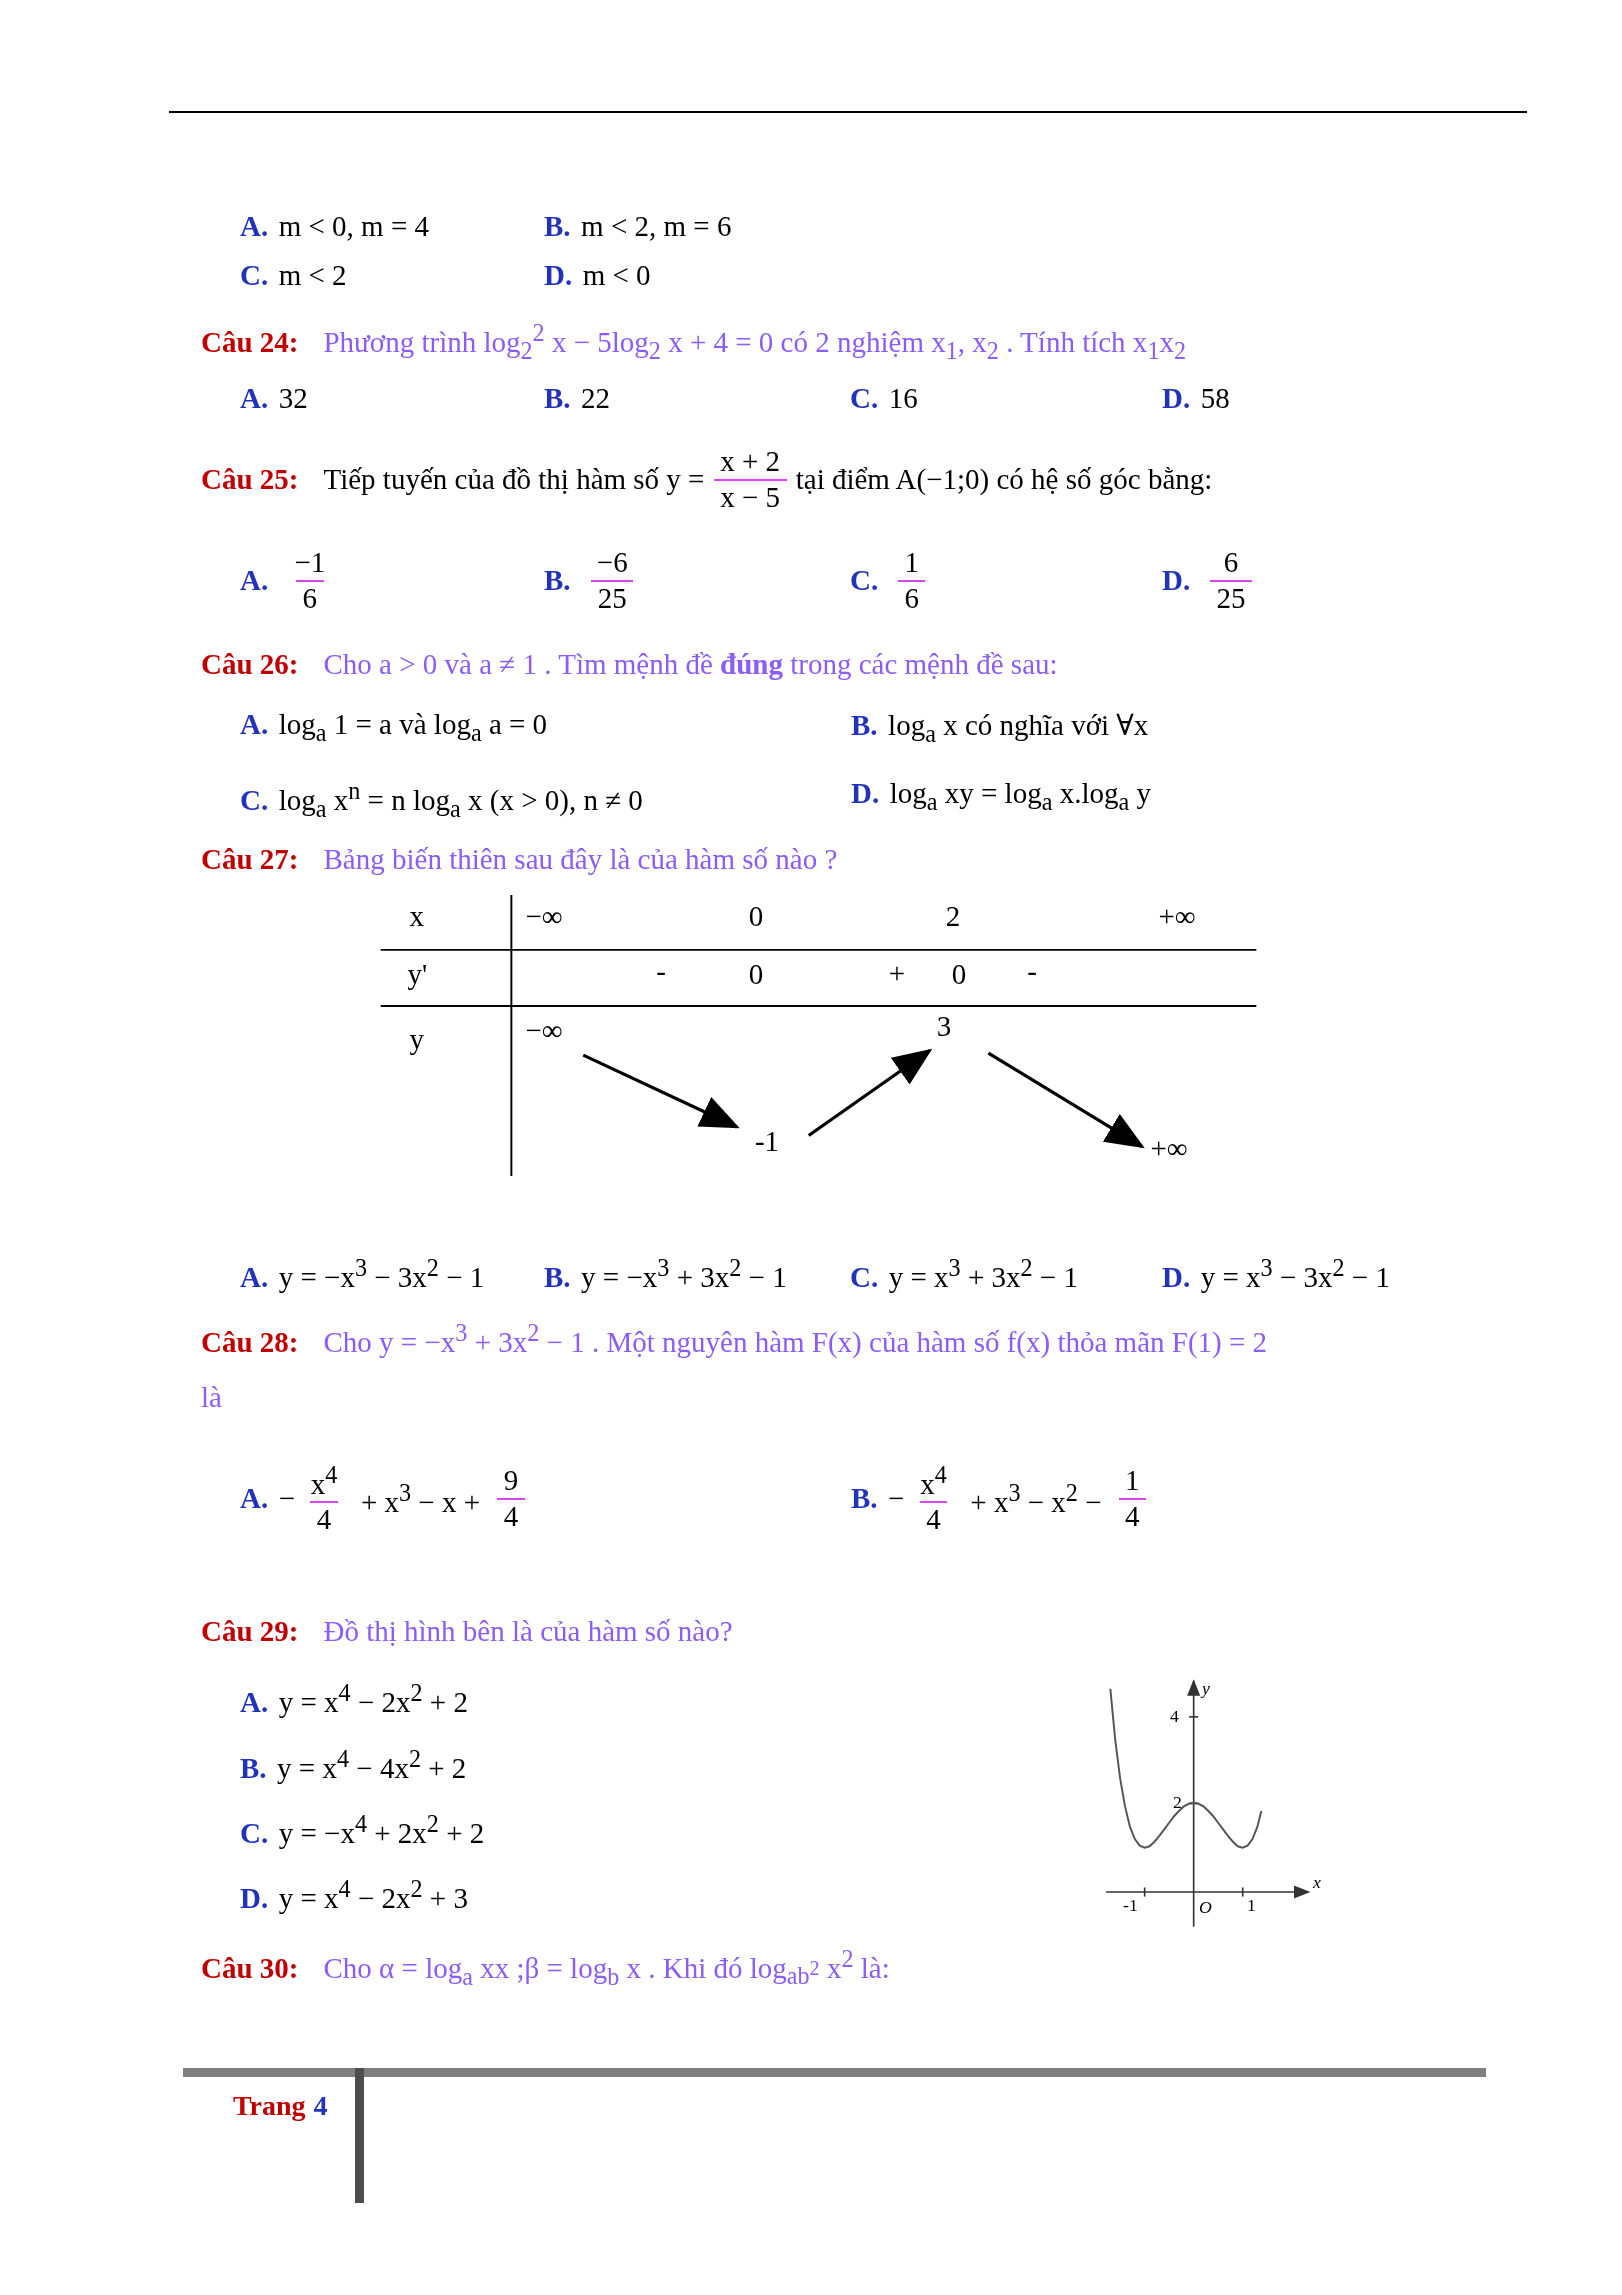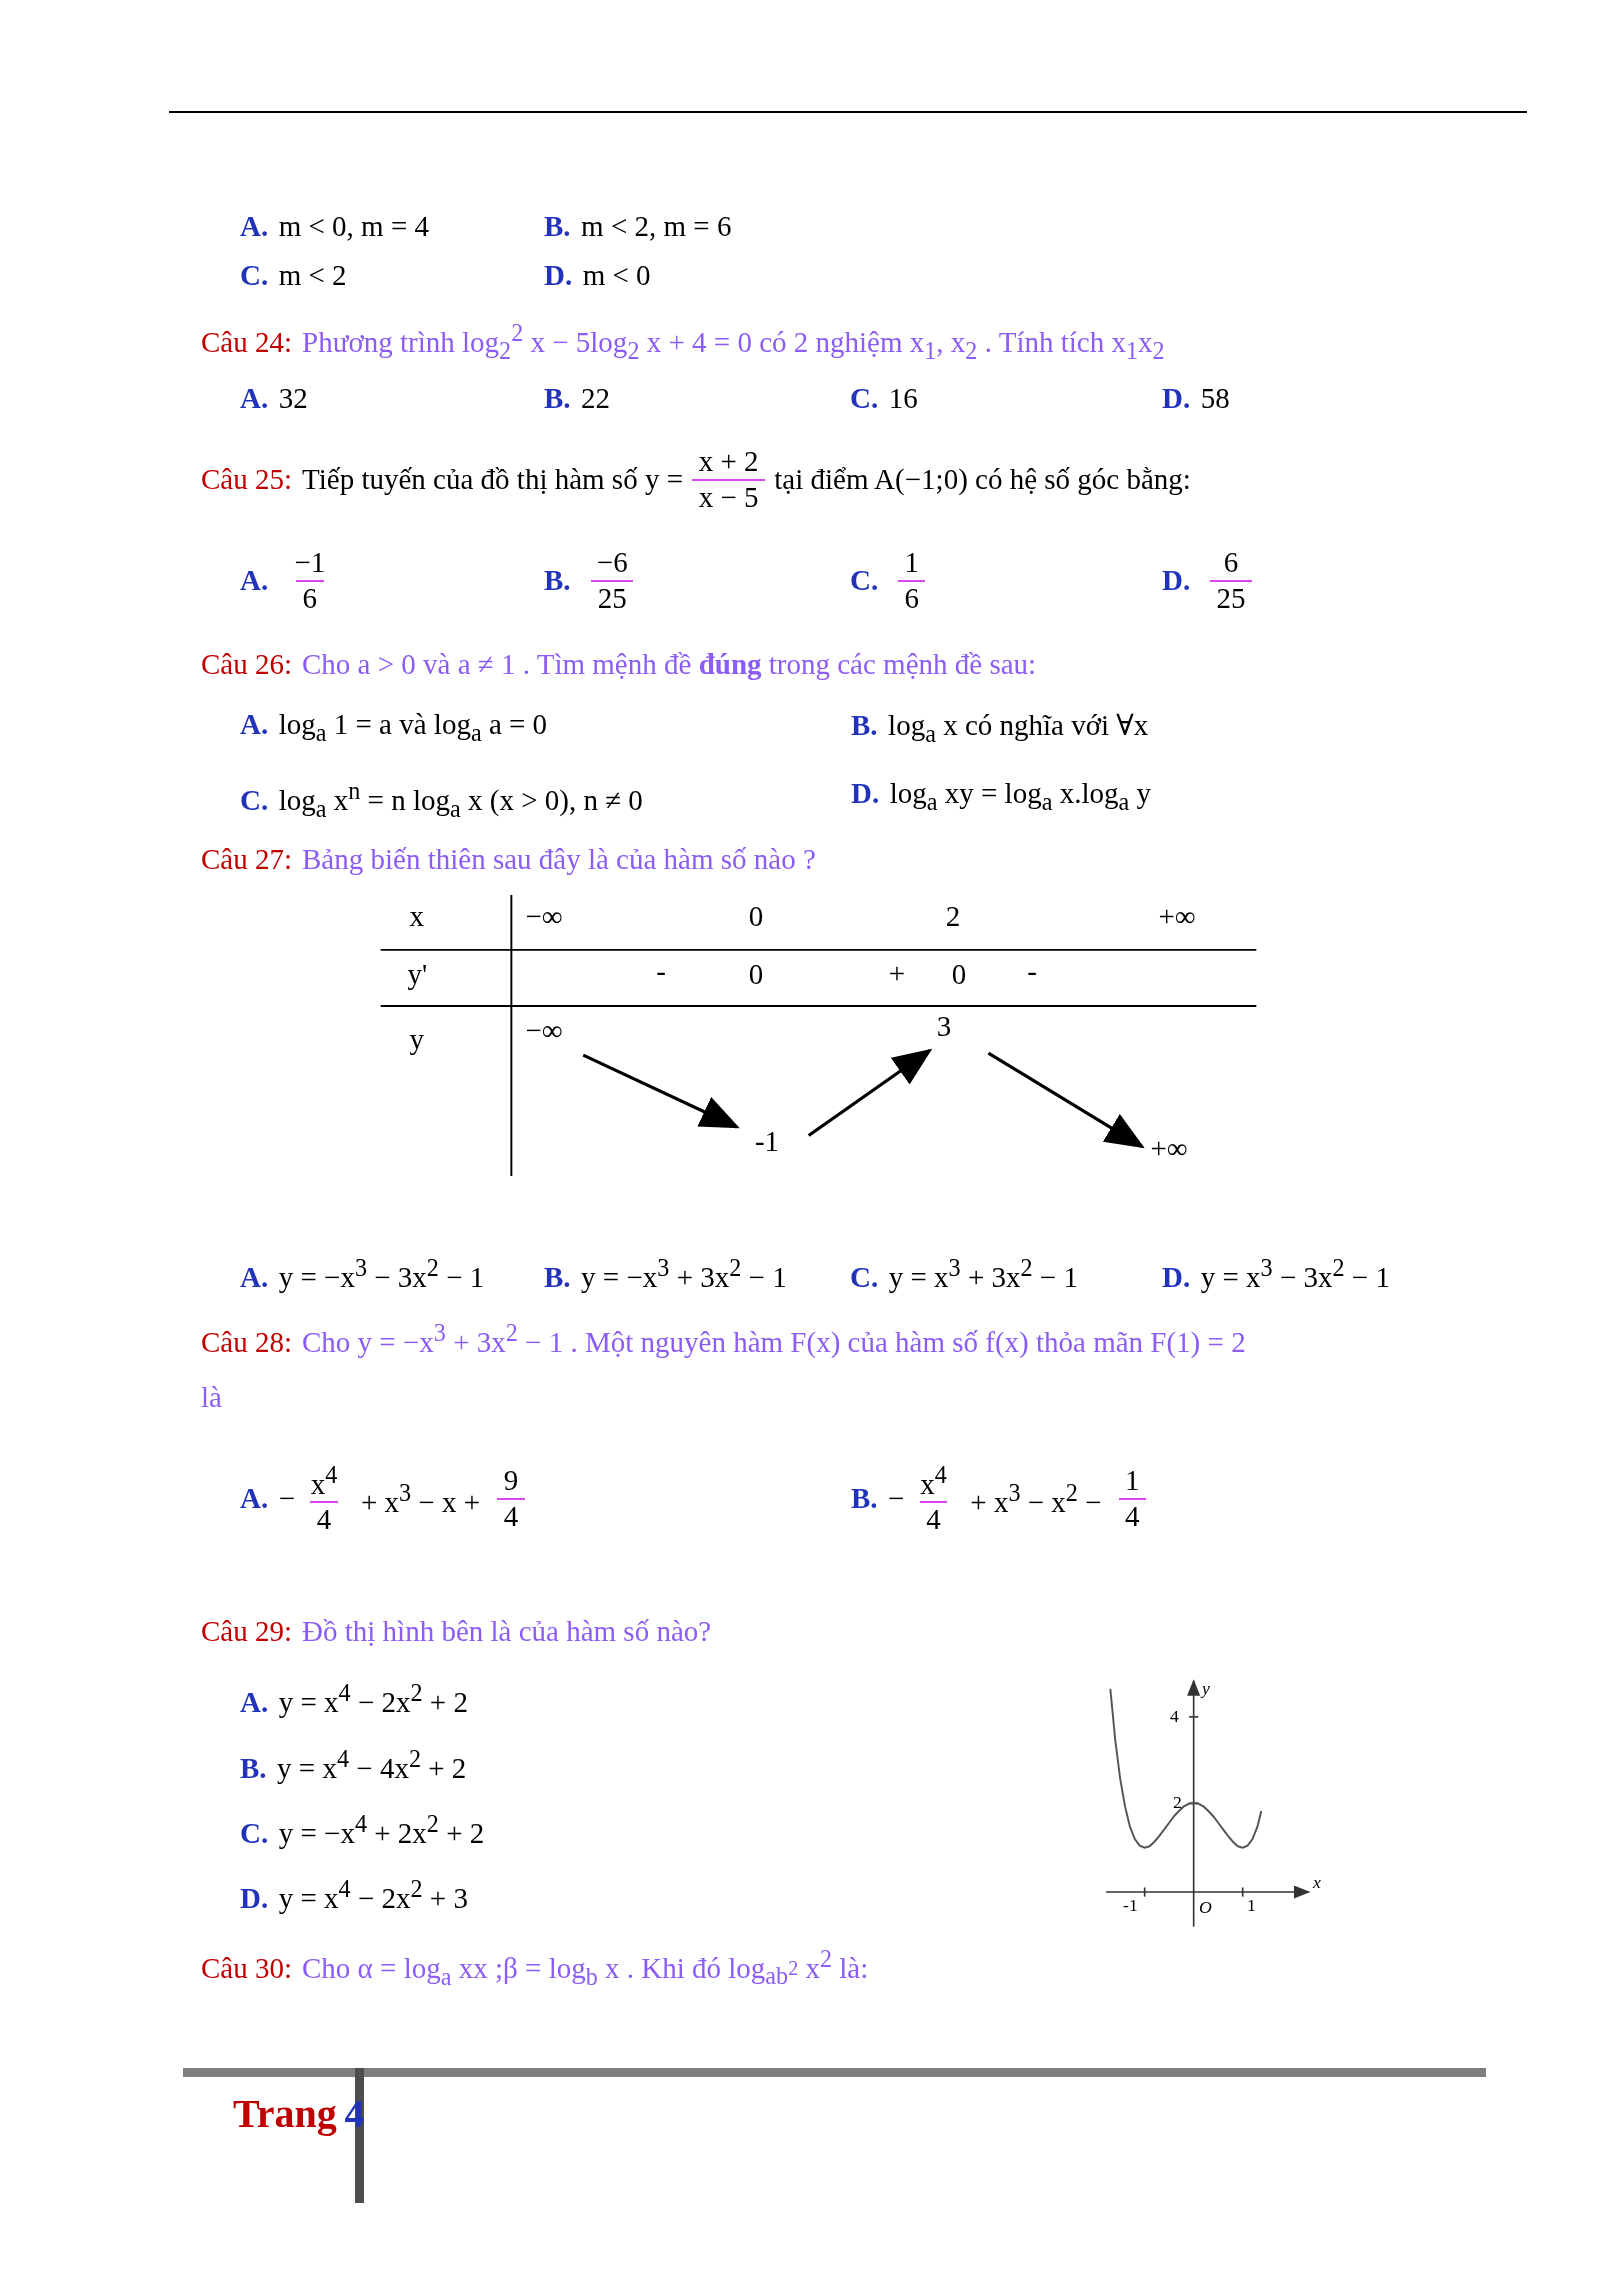--- a/index.html
+++ b/index.html
@@ -10,21 +10,21 @@
   :root{
     --accent-red:#c00000;
     --accent-blue:#2233bb;
     --footer-gray:#7f7f7f;
     --footer-dark:#4d4d4d;
   }
   .page{position:relative;width:1623px;height:2295px;overflow:hidden;background:#fff}
   .top-rule{position:absolute;left:169px;top:111px;width:1358px;border-top:2.6px solid #000}
 
   .qline{position:absolute;left:201px;font-size:29px;white-space:nowrap}
-  .qlabel{color:var(--accent-red);font-weight:normal;margin-right:10px}
+  .qlabel{color:var(--accent-red);font-weight:bold;margin-right:25px}
   .plain{color:#8b5cf6}
 
   .row{position:absolute;left:240px;display:flex;font-size:29px}
   .cell{flex:0 0 auto;white-space:nowrap}
   .c465{width:304px}
   .c468{width:306px}
   .c477{width:312px}
   .c933{width:611px}
   .L{color:var(--accent-blue);font-weight:bold;margin-right:10.5px}
 
@@ -39,21 +39,21 @@
   .lbl{position:absolute;white-space:nowrap}
   .ctr{transform:translateX(-50%)}
 
   .graph{position:absolute;left:1093px;top:1665px;width:268px;height:275px}
   .graph svg{position:absolute;left:0;top:0}
   .glbl{position:absolute;font-size:17.7px;white-space:nowrap}
   .ital{font-style:italic}
 
   .footer-bar{position:absolute;left:183px;top:2068px;width:1303px;height:8.5px;background:var(--footer-gray)}
   .footer-vbar{position:absolute;left:355px;top:2068px;width:8.5px;height:135px;background:var(--footer-dark)}
-  .trang{position:absolute;left:233px;top:2090px;font-size:40px;font-weight:bold;white-space:nowrap}
+  .trang{position:absolute;left:233px;top:2090px;font-size:28px;font-weight:bold;white-space:nowrap}
   .trang .t{color:var(--accent-red)}
   .trang .n{color:var(--accent-blue);margin-left:7.9px}
 </style>
 </head>
 <body>
 
 <div class="page">
 
   <div class="top-rule"></div>
 

